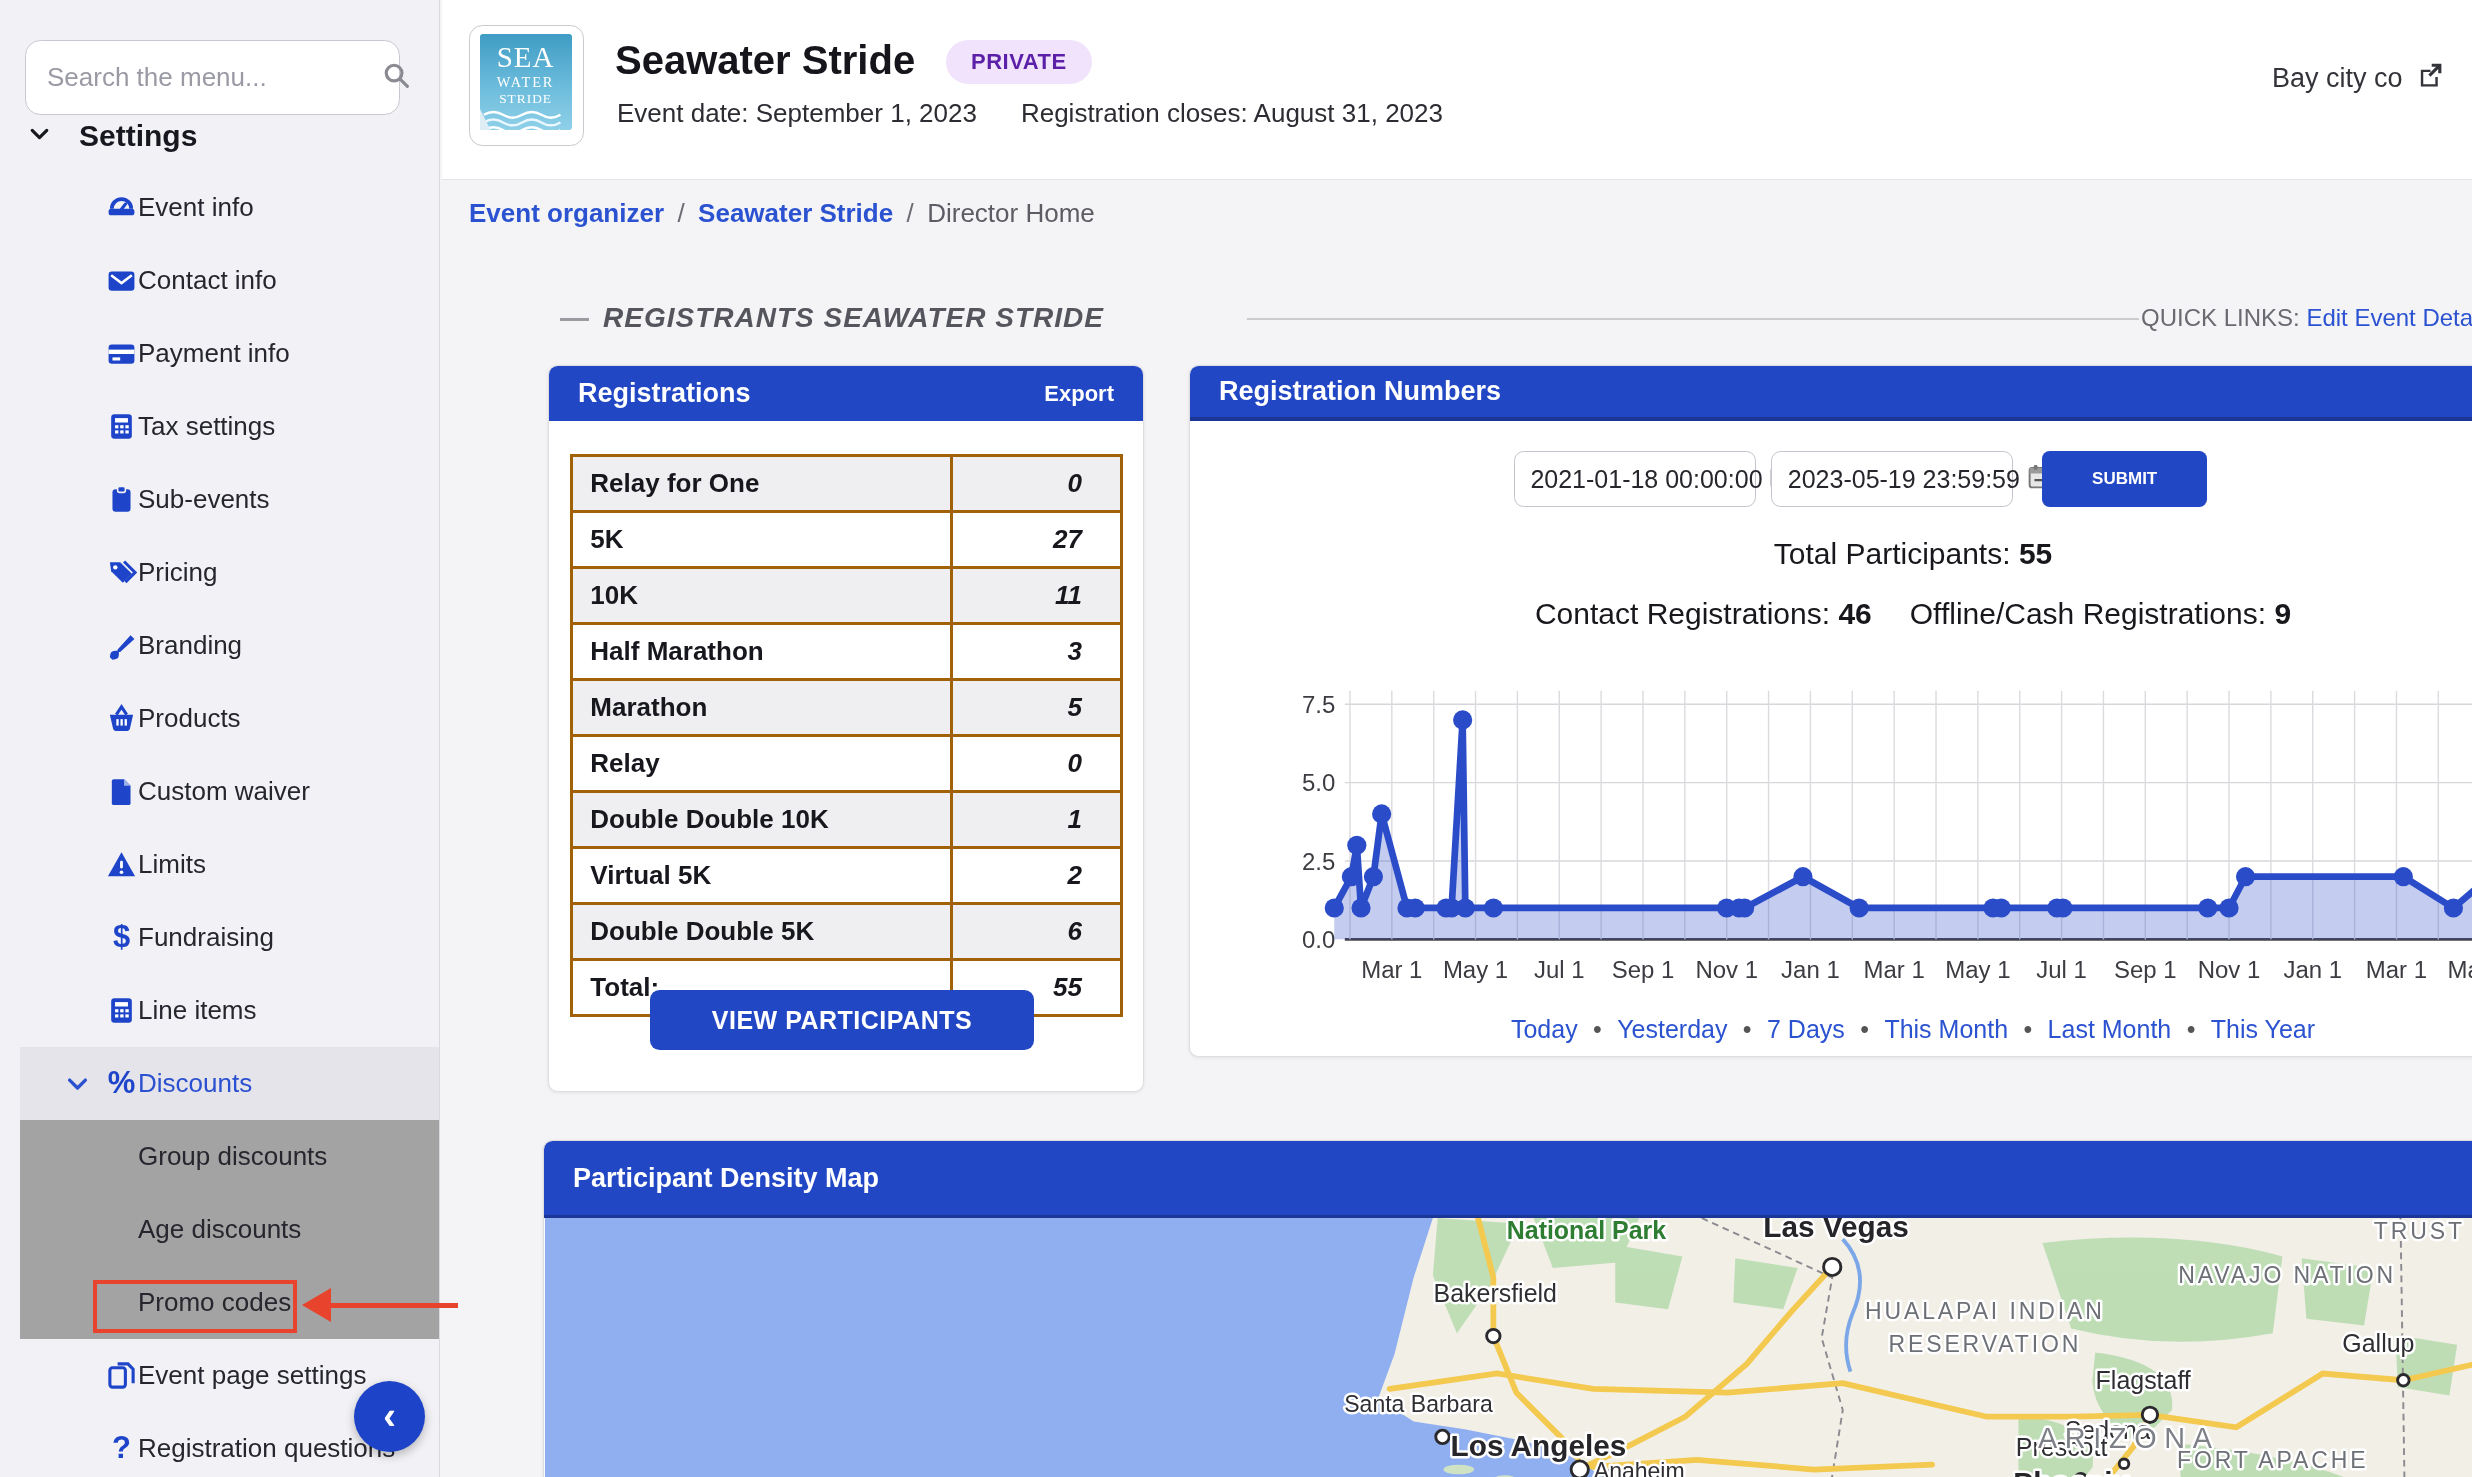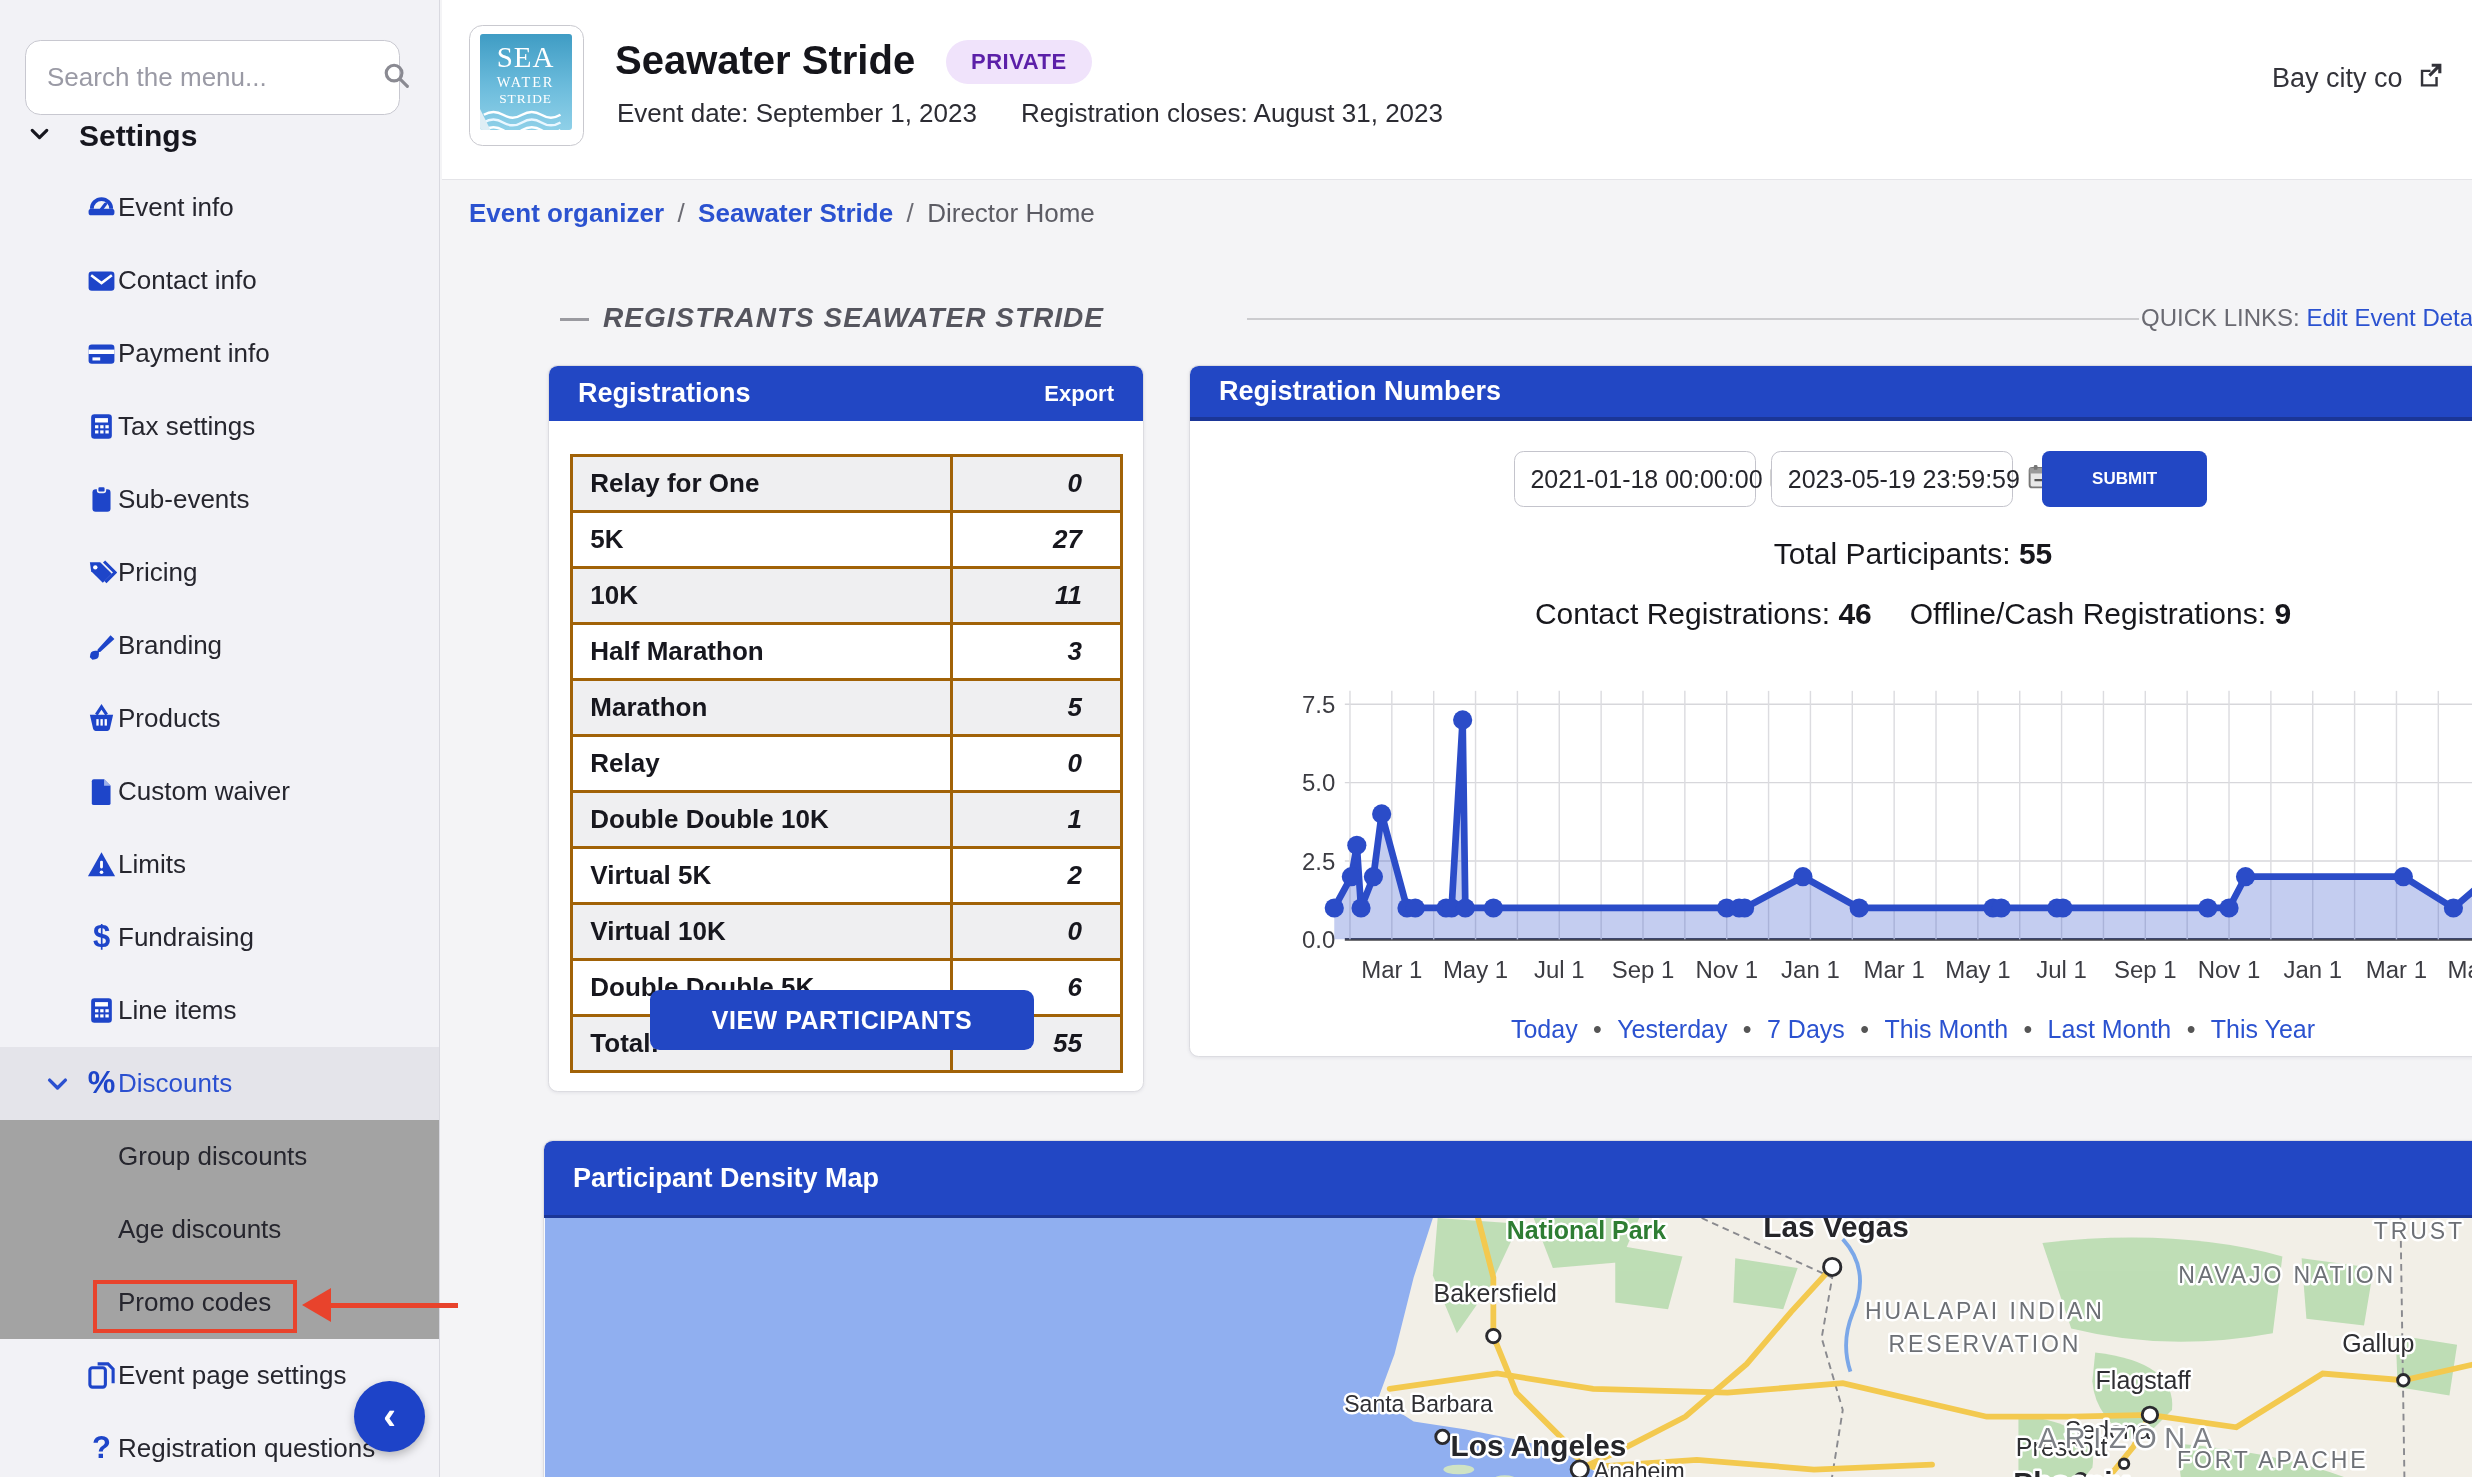--- a/index.html
+++ b/index.html
@@ -12,21 +12,21 @@
   #searchbox { position:absolute; left:25px; top:40px; width:375px; height:75px;
                background:#fff; border:1.9px solid #c8c8d0; border-radius:15.4px;
                display:flex; align-items:center; padding:0 21px; }
   #searchbox input { border:none; outline:none; flex:1; font-size:26px; color:#44444c;
                      font-family:"Liberation Sans", sans-serif; background:transparent; }
   #searchbox input::placeholder { color:#9a9aa5; }
   #settings-row { position:absolute; left:27px; top:115px; height:42px; display:flex;
                   align-items:center; gap:27px; font-size:30px; font-weight:bold; color:#17171f; }
   #nav { position:absolute; left:0; top:171px; width:100%; }
   .nav-item { position:relative; height:73px; display:flex; align-items:center; font-size:26px;
-              color:#26262e; cursor:pointer; }
+              color:#26262e; cursor:pointer;margin-left:20px; }
   .nav-item .ic { position:absolute; left:85px; width:33px; height:33px; display:flex;
                   align-items:center; justify-content:center; }
   .nav-item .lbl { position:absolute; left:118px; white-space:nowrap; }
   .nav-item.parent-active { background:#e4e4ea; color:#2b50d0; }
   .nav-item.parent-active .lbl { font-weight:normal; }
   .nav-item.sub { background:#a3a3a3;padding-left:48px; }
   .nav-item .chev { position:absolute; left:44px; width:27px; height:27px; }
   #promo-box { position:absolute; left:93px; top:1280px; width:204px; height:53px;
                border:4.8px solid #e8432c; z-index:8; pointer-events:none; }
   #promo-arrow-line { position:absolute; left:327px; top:1303px; width:131px; height:4.8px;
@@ -393,24 +393,20 @@
           <td class="name">Relay</td>
                   <td class="val">0</td>
         </tr>
         <tr>
           <td class="name">Double Double 10K</td>
                   <td class="val">1</td>
         </tr>
         <tr>
           <td class="name">Virtual 5K</td>
                   <td class="val">2</td>
-        </tr>
-        <tr>
-          <td class="name">Virtual 10K</td>
-                  <td class="val">0</td>
         </tr>
         <tr>
           <td class="name">Double Double 5K</td>
                   <td class="val">6</td>
         </tr>
         <tr>
           <td class="name">Total:</td>
                   <td class="val">55</td>
         </tr>
       </tbody>

